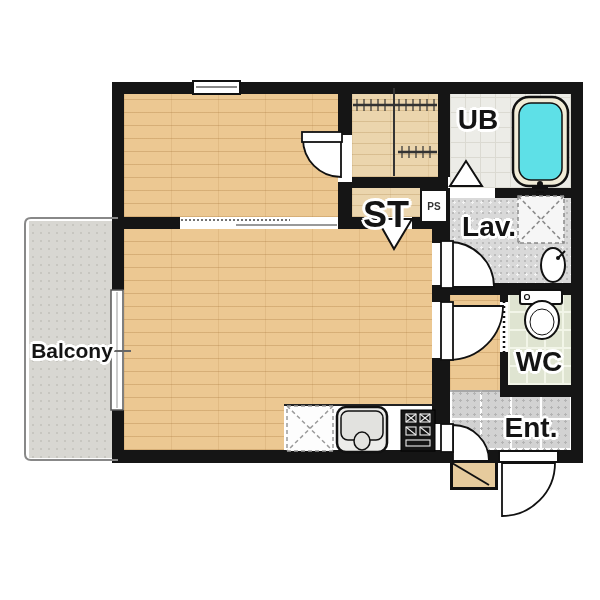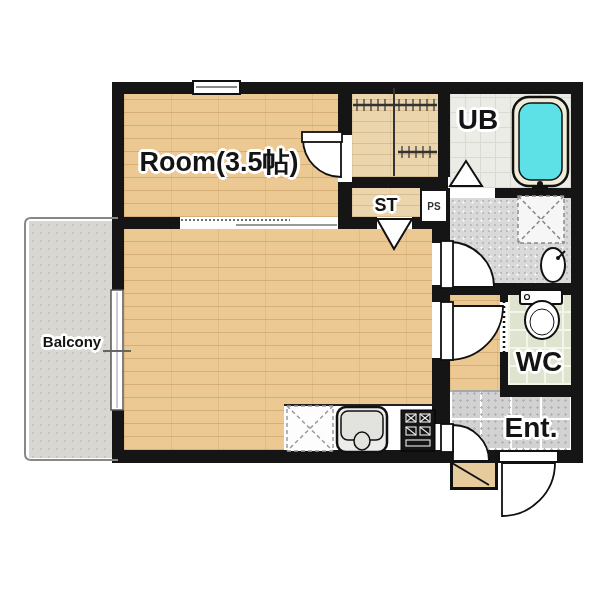--- a/index.html
+++ b/index.html
@@ -207,20 +207,20 @@
         <rect x="420" y="427" width="10" height="8"></rect>
           <path d="M420,427 l10,8"></path>
         <rect x="406" y="440" width="24" height="6"></rect>
       </g>
     </g>
 
     <line x1="452" y1="463" x2="489" y2="485" stroke="#111" stroke-width="2"></line>
     <line x1="450" y1="391" x2="500" y2="391" stroke="#999" stroke-width="1.5"></line>
   </svg>
 
-  <div class="lbl" style="left:219px;top:162px;font-size:27px">Room(3.5帖)</div>
   <div class="lbl" style="left:478px;top:120px;font-size:28px">UB</div>
-  <div class="lbl" style="left:386px;top:205px;font-size:18px">ST</div>
+  <div class="lbl" style="left:386px;top:215px;font-size:36px">ST</div>
+  <div class="lbl" style="left:489px;top:227px;font-size:28px">Lav.</div>
   <div class="lbl" style="left:531px;top:428px;font-size:28px">Ent.</div>
   <div class="lbl" style="left:539px;top:362px;font-size:28px">WC</div>
-  <div class="lbl" style="left:72px;top:341px;font-size:15px">Balcony</div>
+  <div class="lbl" style="left:72px;top:351px;font-size:21px">Balcony</div>
 
 </div>
 
 </body></html>

